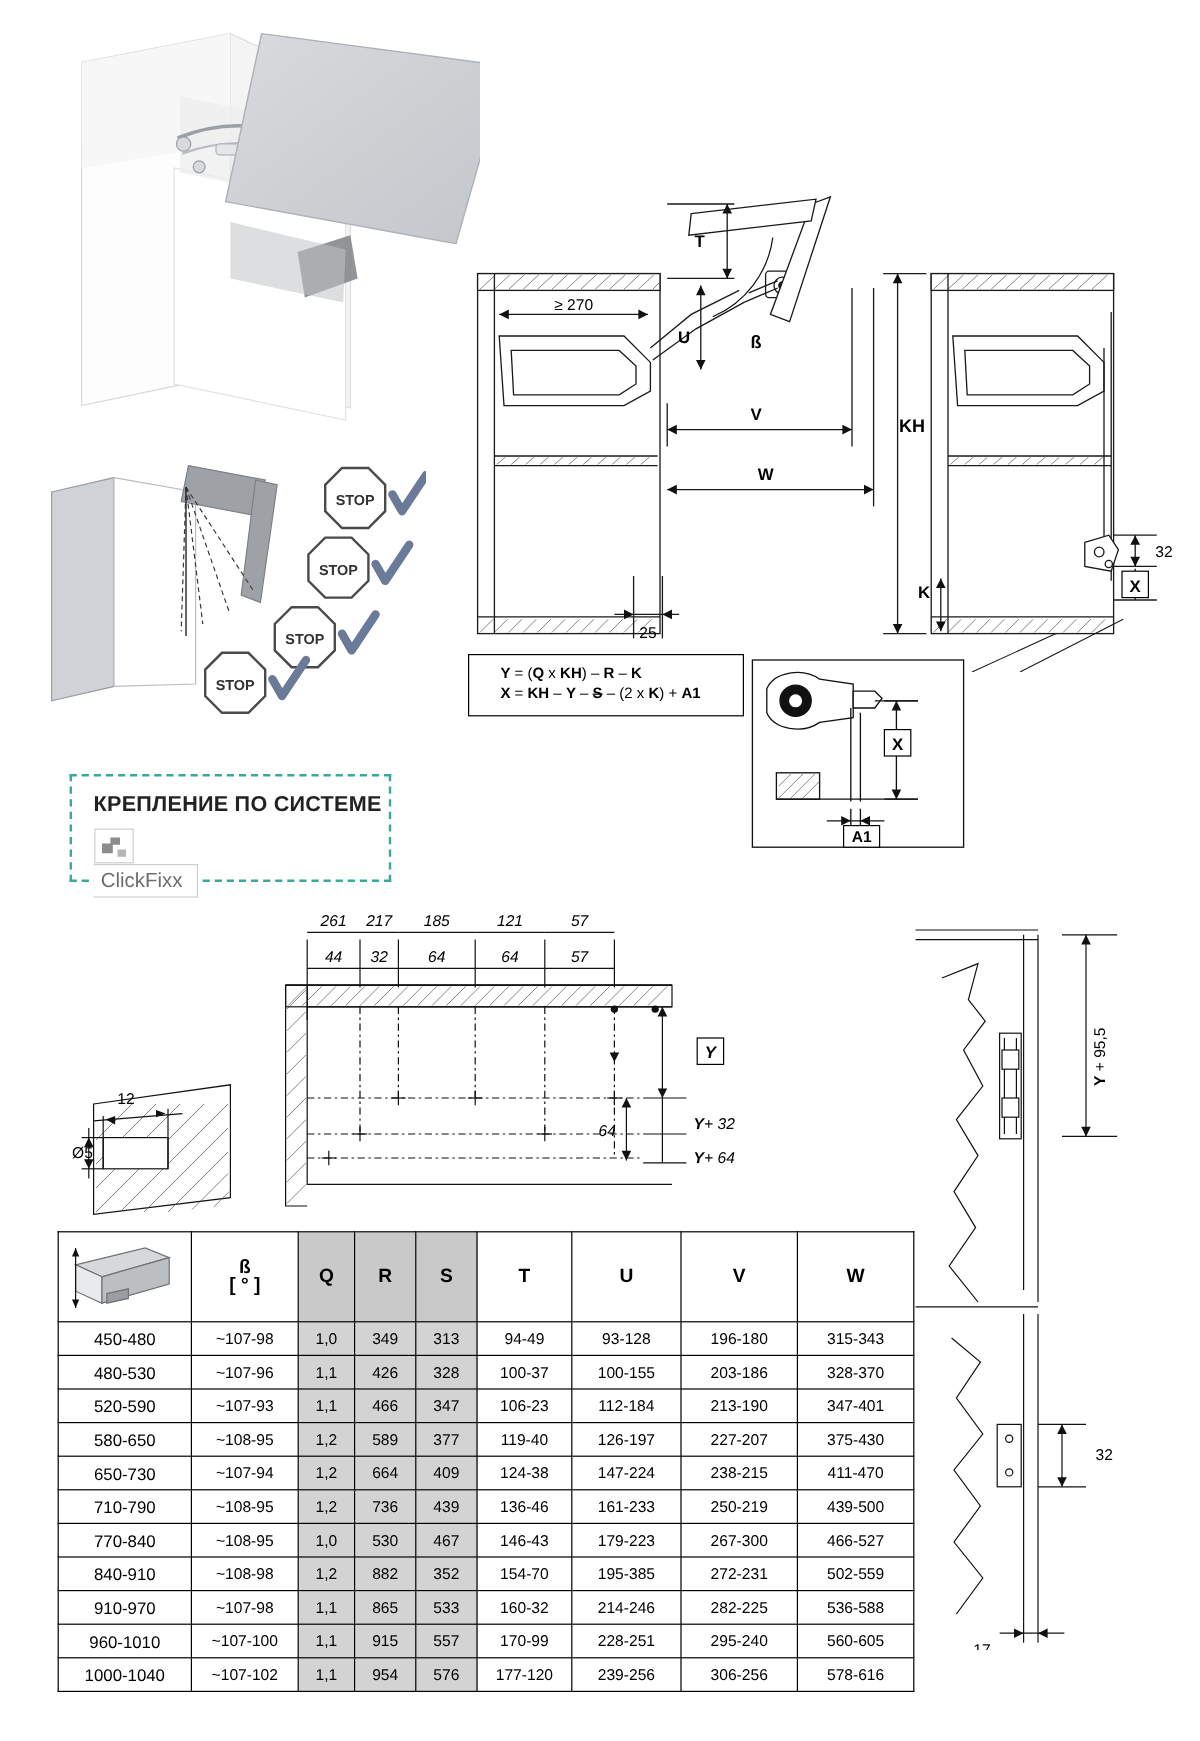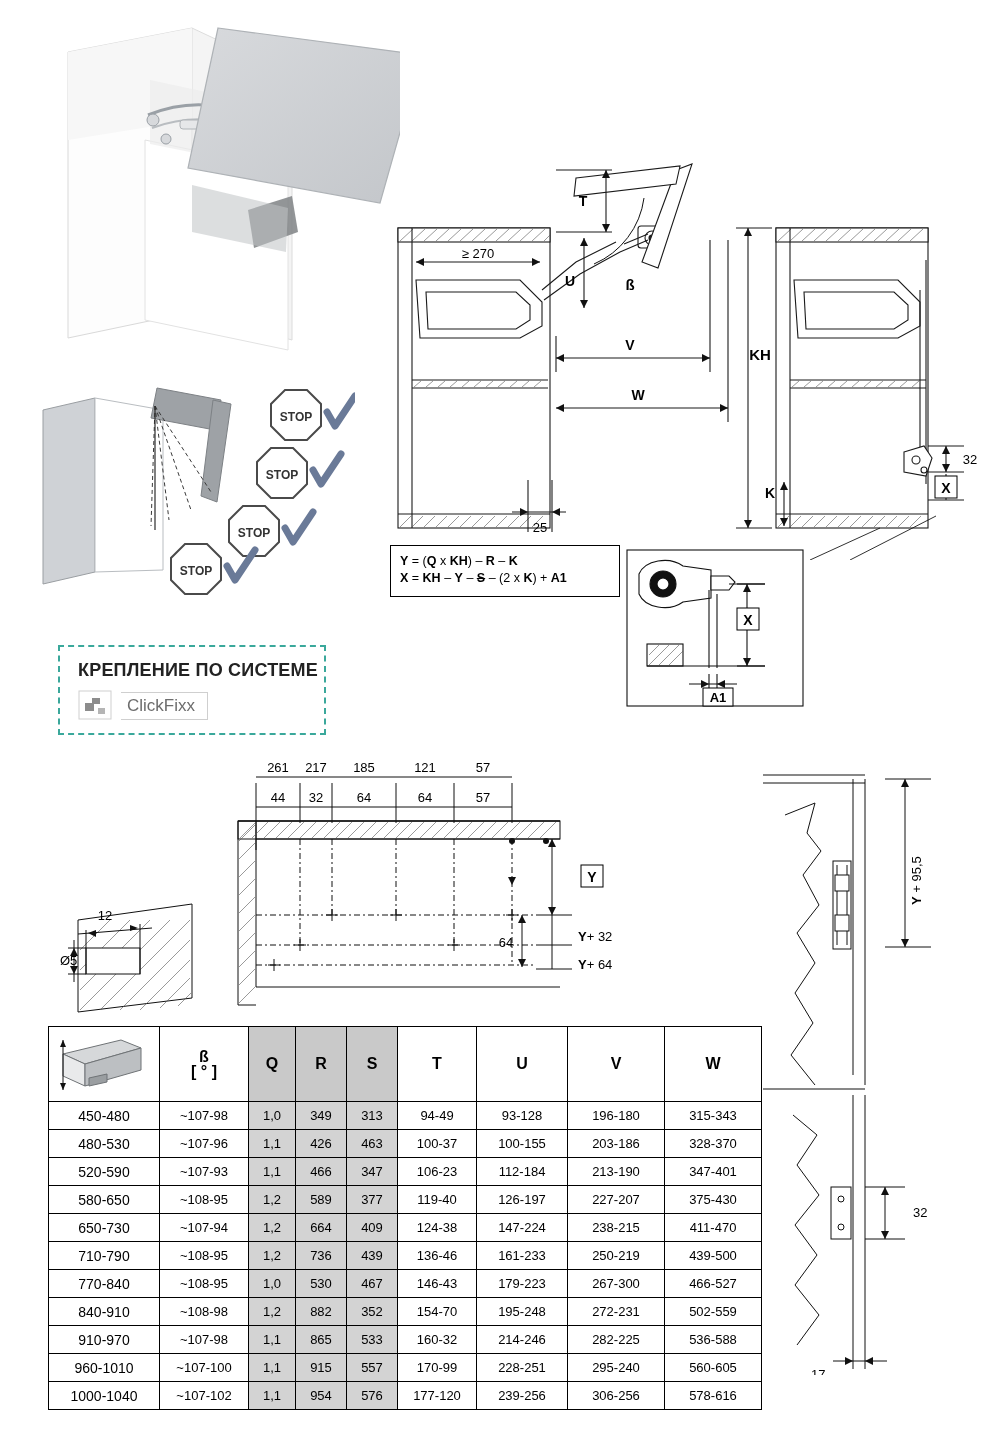--- a/index.html
+++ b/index.html
@@ -33,42 +33,43 @@
   }
   #clickfixx-badge .cf-title {
     font-size: 18px;
     font-weight: bold;
     letter-spacing: .2px;
     margin: 13px 0 0 18px;
     color: #222;
   }
   #clickfixx-badge .cf-row {
     display: flex;
-    align-items: flex-end;
+    align-items: flex-start;
     margin: 9px 0 0 18px;
+    flex-direction: column;
   }
   #clickfixx-badge .cf-logo {
     width: 34px; height: 30px;
     margin-right: 9px;
   }
   #clickfixx-badge .cf-name {
     font-size: 17px;
     color: #6d6d6d;
     border: 1px solid #cfcfcf;
     border-left: none;
     padding: 3px 12px 3px 6px;
     background: #fff;
   }
 
   
   #formula-box {
     left: 390px; top: 545px; width: 230px; height: 52px;
     border: 1px solid #000;
     box-sizing: border-box;
-    padding: 7px 0 0 9px;
+    padding: 7px 0 0 26px;
     font-size: 12.5px;
     line-height: 17px;
     background: #fff;
   }
   #formula-box b { font-weight: bold; }
   .strike { text-decoration: line-through; }
 
   
   #spec-table {
     left: 48px; top: 1026px;
@@ -450,21 +451,21 @@
       <rect x="112" y="60" width="22" height="22" fill="#fff" stroke="#000"></rect>
       <text x="123" y="77" font-family="Liberation Sans, sans-serif" font-size="14" font-weight="bold" text-anchor="middle">X</text>
     </g>
     <g>
       <rect x="78" y="140" width="30" height="18" fill="#fff" stroke="#000"></rect>
       <text x="93" y="154" font-family="Liberation Sans, sans-serif" font-size="13" font-weight="bold" text-anchor="middle">A1</text>
     </g>
   </svg>
 </div>
 
-<div class="abs" style="left:60px; top:755px; width:620px; height:270px;">
+<div class="abs" style="left:60px; top:755px; width:620px; height:270px;font-style:italic;">
   <svg width="620" height="270" viewBox="0 0 620 270">
     <g stroke="#111" fill="none" stroke-width="1">
 
       <line x1="452" y1="28" x2="452" y2="68"></line>
       <line x1="394" y1="28" x2="394" y2="68"></line>
       <line x1="336" y1="28" x2="336" y2="68"></line>
       <line x1="272" y1="28" x2="272" y2="68"></line>
       <line x1="240" y1="28" x2="240" y2="68"></line>
       <line x1="196" y1="28" x2="196" y2="95"></line>
 
@@ -743,21 +744,21 @@
         <td>94-49</td>
         <td>93-128</td>
         <td>196-180</td>
         <td>315-343</td>
       </tr>
       <tr>
         <td class="kh-cell">480-530</td>
         <td>~107-96</td>
         <td class="cell-grey">1,1</td>
         <td class="cell-grey">426</td>
-        <td class="cell-grey">463</td>
+        <td class="cell-grey">328</td>
         <td>100-37</td>
         <td>100-155</td>
         <td>203-186</td>
         <td>328-370</td>
       </tr>
       <tr>
         <td class="kh-cell">520-590</td>
         <td>~107-93</td>
         <td class="cell-grey">1,1</td>
         <td class="cell-grey">466</td>
@@ -811,21 +812,21 @@
         <td>267-300</td>
         <td>466-527</td>
       </tr>
       <tr>
         <td class="kh-cell">840-910</td>
         <td>~108-98</td>
         <td class="cell-grey">1,2</td>
         <td class="cell-grey">882</td>
         <td class="cell-grey">352</td>
         <td>154-70</td>
-        <td>195-248</td>
+        <td>195-385</td>
         <td>272-231</td>
         <td>502-559</td>
       </tr>
       <tr>
         <td class="kh-cell">910-970</td>
         <td>~107-98</td>
         <td class="cell-grey">1,1</td>
         <td class="cell-grey">865</td>
         <td class="cell-grey">533</td>
         <td>160-32</td>

